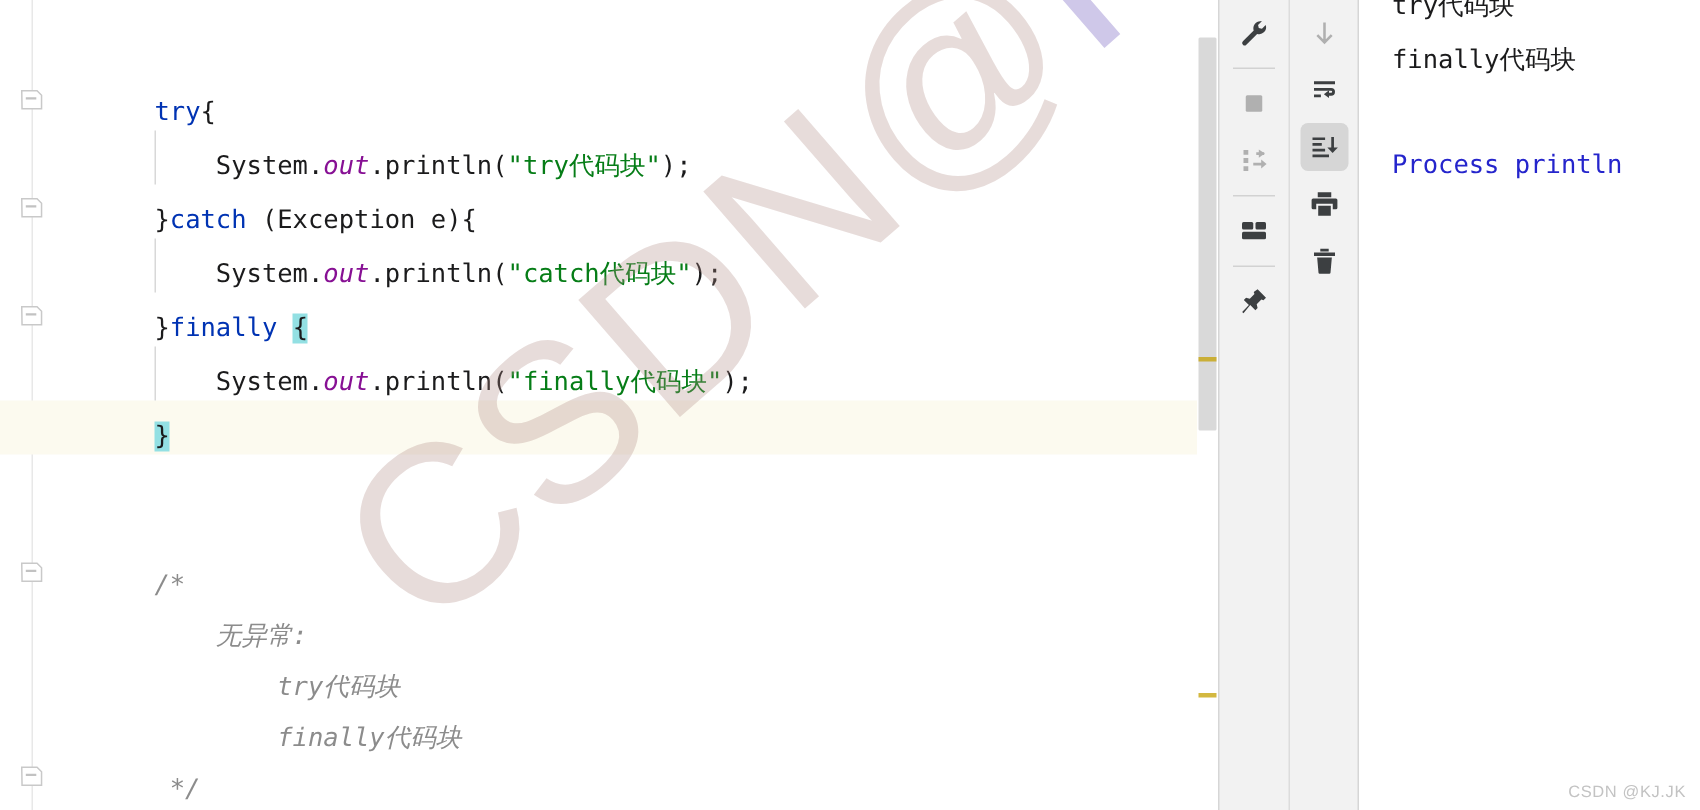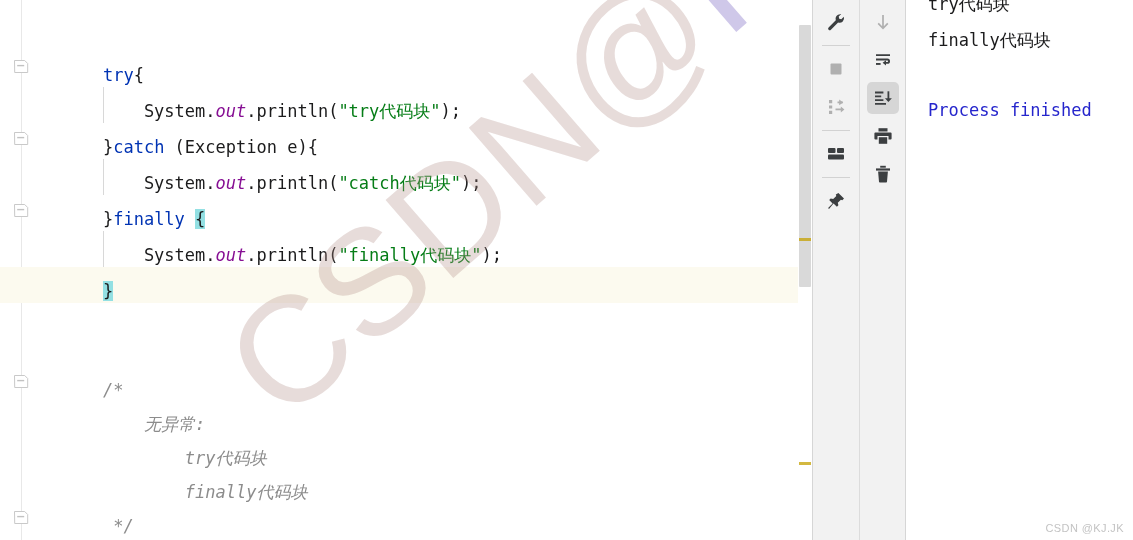--- a/index.html
+++ b/index.html
@@ -369,21 +369,21 @@
         <div class="tb-btn">
           <svg width="20" height="20" viewBox="0 0 20 20">
             <path fill="currentColor" d="M7.2 1.8h5.6v1.9H7.2z"></path>
             <path fill="currentColor" d="M3 4.4h14v2.2H3z"></path>
             <path fill="currentColor" d="M5.1 7.6h9.8l-.9 10.2a.8.8 0 0 1-.8.7H6.8a.8.8 0 0 1-.8-.7z"></path>
           </svg>
         </div>
       </div>
   </div>
 
-  <div id="console"><div class="con-line con-out" style="top: -14px;">try代码块</div><div class="con-line con-out" style="top: 22px;">finally代码块</div><div class="con-line con-out" style="top: 58px;"></div><div class="con-line con-info" style="top: 92px;">Process finished</div></div>
+  <div id="console"><div class="con-line con-out" style="top: -14px;">try代码块</div><div class="con-line con-out" style="top: 22px;">finally代码块</div><div class="con-line con-out" style="top: 58px;"></div><div class="con-line con-info" style="top: 92px;">Process println</div></div>
 
   <div id="watermark">
     <div id="wm-text">
       <span class="wm-a">CSDN@</span><span class="wm-b">KJ.JK</span>
     </div>
   </div>
 
   <div id="corner-credit">CSDN @KJ.JK</div>
 </div>
 

